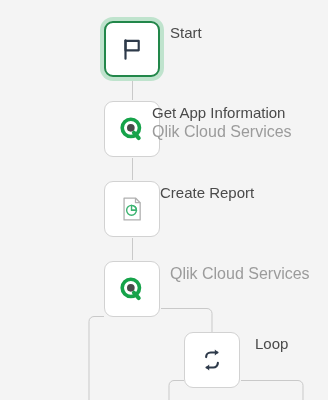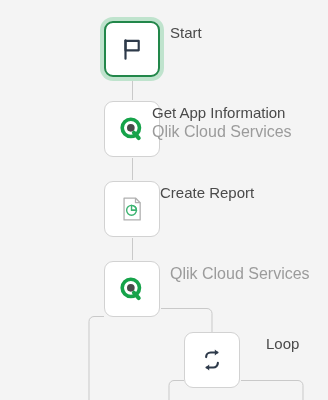--- a/index.html
+++ b/index.html
@@ -120,17 +120,17 @@
   <div class="node" style="left:184px; top:332px;">
     <svg width="26" height="26" viewBox="0 0 24 24">
       <g stroke="#2e3a4a" stroke-width="2" fill="none" stroke-linecap="round" stroke-linejoin="round">
         <path d="M6.6 9.3 A4.2 4.2 0 0 1 10.8 5.1 L17 5.1"></path>
         <path d="M17.4 14.7 A4.2 4.2 0 0 1 13.2 18.9 L7 18.9"></path>
       </g>
       <path d="M14.6 2.3 L17.9 5.1 L14.6 7.9 Z" fill="#2e3a4a"></path>
       <path d="M9.4 21.7 L6.1 18.9 L9.4 16.1 Z" fill="#2e3a4a"></path>
     </svg>
   </div>
-  <div class="label" style="left:266px; top:335px;">
+  <div class="label" style="left:255px; top:335px;">
     <span class="title">Loop</span>
   </div>
 
 </div>
 
 </body></html>

